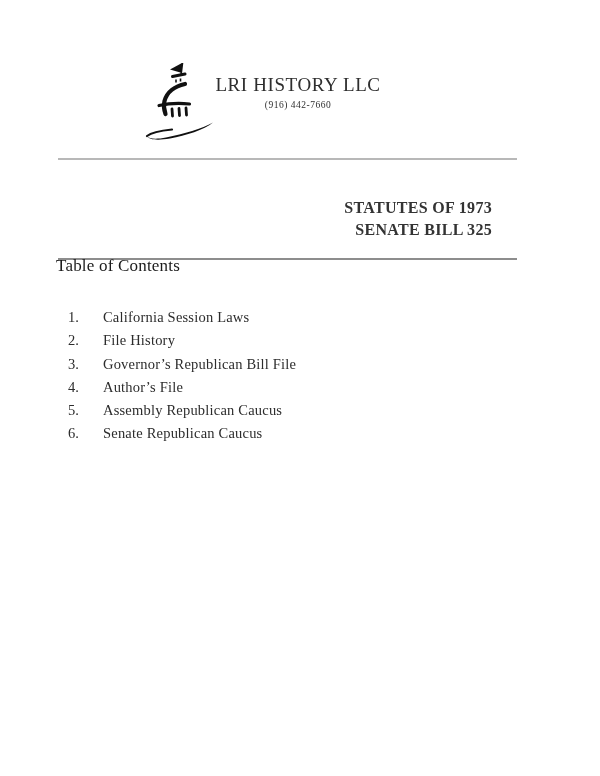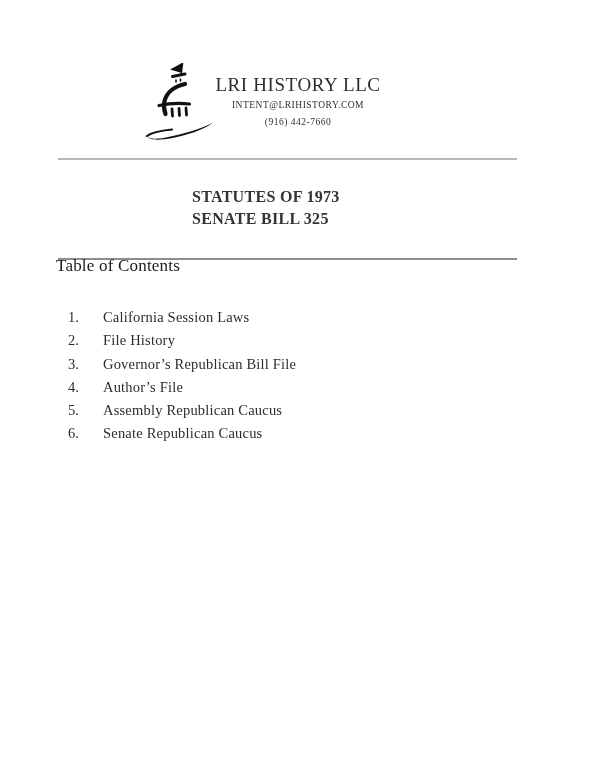--- a/index.html
+++ b/index.html
@@ -52,23 +52,24 @@
     left: 58px;
     width: 462px;
     height: 2px;
   }
   .rule-top { top: 158px; background: #b8b8b8; }
   .rule-bottom { top: 258px; background: #8d8d8d; height: 1.8px; }
 
   
   .case-block {
     position: absolute;
-    top: 186px;
+    top: 197px;
     left: 192px;
     width: 300px;
+    text-align: right;
     color: #333333;
   }
   .case-line {
     font-size: 16px;
     font-weight: 700;
     line-height: 21.5px;
     letter-spacing: 0.3px;
     white-space: pre;
   }
 
@@ -126,21 +127,20 @@
       <path d="M37,47.5 L37.5,54.5" stroke="#111" stroke-width="2.8" stroke-linecap="round"></path>
       <path d="M44,47 L44.5,54" stroke="#111" stroke-width="2.8" stroke-linecap="round"></path>
 
       <path d="M5,75 C7,78 14,78.5 24,76.5 C42,73 60,67.5 71,61.5 C62,69 44,74.5 28,77.5 C16,79.5 7,79 5,75 Z" fill="#111"></path>
       <path d="M5,75 C10,71 20,69.5 30,68.5" stroke="#111" stroke-width="2.2" stroke-linecap="round" fill="none"></path>
     </svg>
   </div>
 
   <div class="org-block">
     <div class="org-name">LRI HISTORY LLC</div>
-    <div class="org-contact">INTENT@LRIHISTORY.COM</div>
     <div class="org-contact">(916) 442-7660</div>
   </div>
 
   <div class="rule rule-top"></div>
 
   <div class="case-block">
     <div class="case-line">STATUTES OF 1973</div>
     <div class="case-line">SENATE BILL 325</div>
   </div>
 

